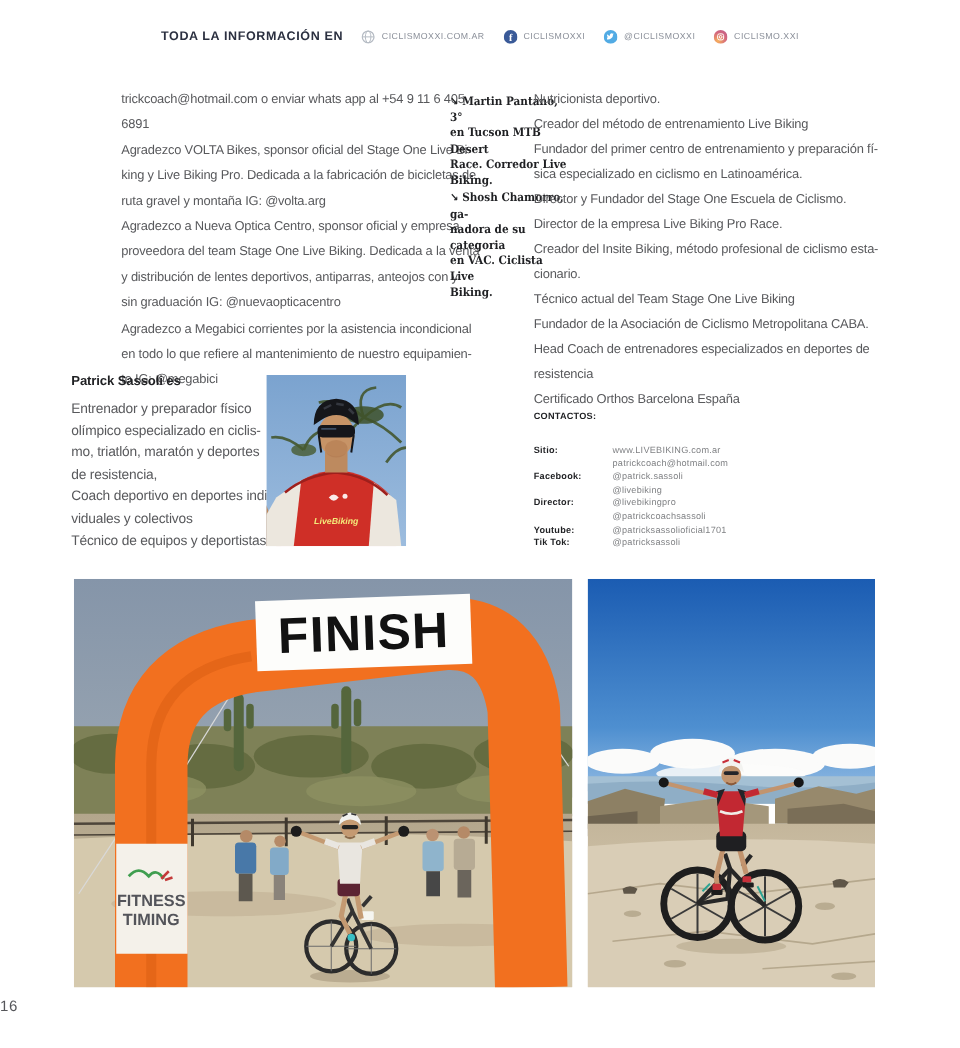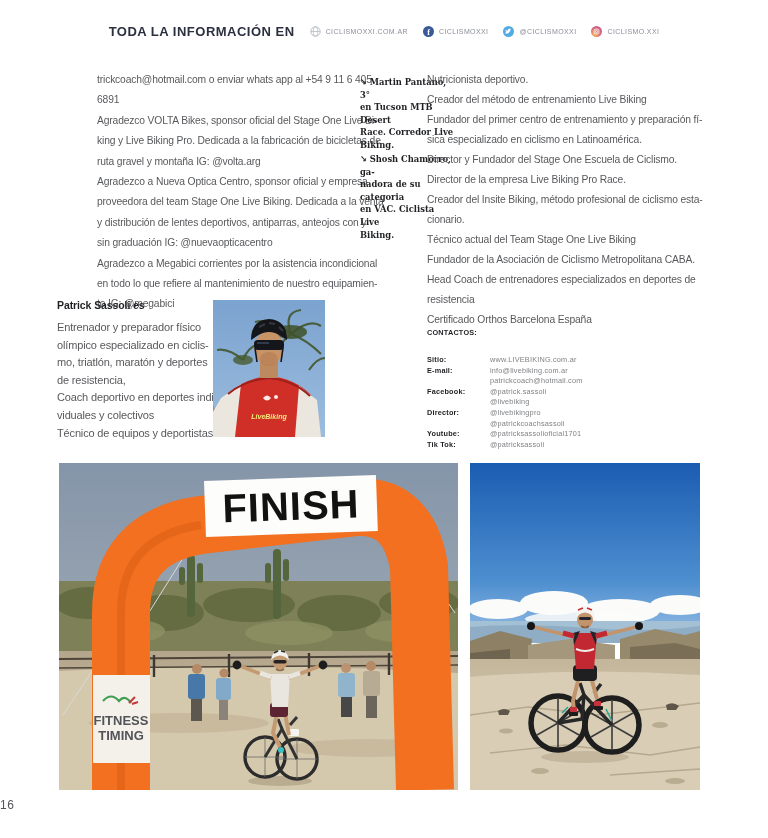--- a/index.html
+++ b/index.html
@@ -3,21 +3,21 @@
 <meta charset="utf-8">
 <title>Magazine page</title>
 <style>
   html,body{margin:0;padding:0;background:#ffffff;}
   .page{position:relative;width:768px;height:838px;background:#ffffff;overflow:hidden;
         font-family:"Liberation Sans",sans-serif;font-stretch:condensed;}
 
   
   .header{position:absolute;top:24px;left:0;width:768px;display:flex;justify-content:center;
           align-items:center;gap:15px;}
-  .header-label{font-size:13px;font-weight:bold;color:#2b3040;letter-spacing:.5px;}
+  .header-label{font-size:10px;font-weight:bold;color:#2b3040;letter-spacing:.5px;}
   .social{display:flex;align-items:center;gap:5px;font-size:7px;color:#8a8f99;letter-spacing:.4px;}
   .social svg{display:block;}
 
   
   .body-text{font-size:10.3px;line-height:20.4px;color:#58595c;letter-spacing:-.15px;white-space:pre-line;}
   .col-left{position:absolute;left:57px;top:70px;width:300px;margin-left:40px;}
   .col-right{position:absolute;left:427px;top:70px;width:300px;line-height:20px;}
   .patrick-head{position:absolute;left:57px;top:299px;font-size:10.5px;font-weight:bold;color:#1f2023;letter-spacing:-.1px;}
   .patrick-bio{position:absolute;left:57px;top:319px;width:165px;font-size:11px;line-height:17.6px;
                color:#58595c;letter-spacing:-.15px;white-space:pre-line;}
@@ -201,24 +201,20 @@
 Fundador de la Asociación de Ciclismo Metropolitana CABA.
 Head Coach de entrenadores especializados en deportes de
 resistencia
 Certificado Orthos Barcelona España</div>
 
   <div class="contacts">
     <div class="contacts-title">CONTACTOS:</div>
     <div class="contact-row">
       <span class="contact-label">Sitio:</span>
       <span class="contact-value">www.LIVEBIKING.com.ar</span>
-    </div>
-    <div class="contact-row">
-      <span class="contact-label">E-mail:</span>
-      <span class="contact-value">info@livebiking.com.ar</span>
     </div>
     <div class="contact-row">
       <span class="contact-label"></span>
       <span class="contact-value">patrickcoach@hotmail.com</span>
     </div>
     <div class="contact-row">
       <span class="contact-label">Facebook:</span>
       <span class="contact-value">@patrick.sassoli</span>
     </div>
     <div class="contact-row">

